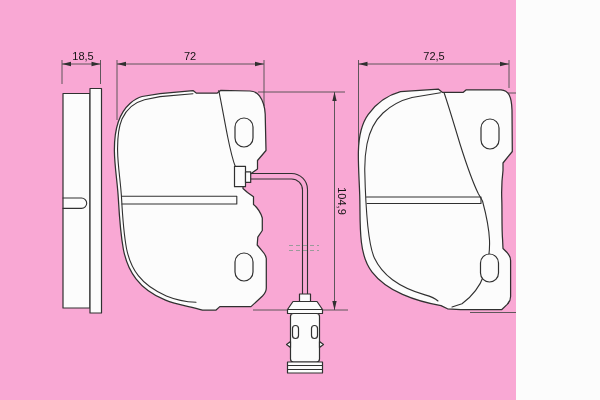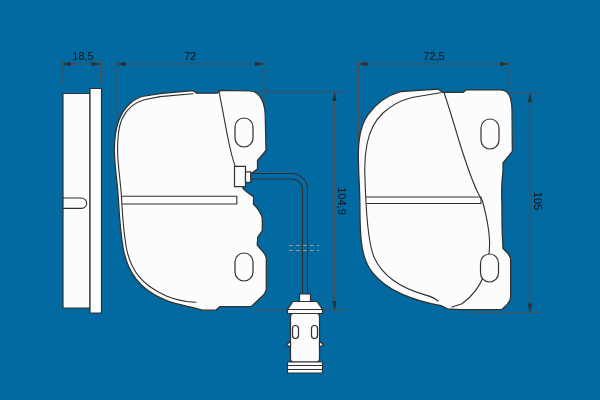--- a/index.html
+++ b/index.html
@@ -1,16 +1,16 @@
 <!DOCTYPE html>
 <html><head>
 <meta charset="utf-8">
 <style>
   html,body{margin:0;padding:0;background:#fcfcfc;}
-  .stage{width:600px;height:400px;position:relative;background:#0369a1;overflow:hidden;text-decoration:underline;}
+  .stage{width:516px;height:400px;position:relative;background:#f9a8d4;overflow:hidden;text-decoration:underline;}
   svg{display:block;}
   .outline{fill:#fcfcfc;stroke:#303030;stroke-width:1.25;stroke-linejoin:round;stroke-linecap:round;}
   .detail{fill:none;stroke:#303030;stroke-width:1.1;stroke-linejoin:round;stroke-linecap:round;}
   .part{fill:#fcfcfc;stroke:#303030;stroke-width:1.2;stroke-linejoin:round;}
   .dim{fill:none;stroke:#4d4d4d;stroke-width:0.9;}
   .arrow{fill:#303030;stroke:none;}
   .breakline{fill:none;stroke:#9a9a9a;stroke-width:1;stroke-dasharray:4 3;}
   .dimtext{font-family:"Liberation Sans",sans-serif;font-size:11px;fill:#141414;}
 </style>
 </head>

